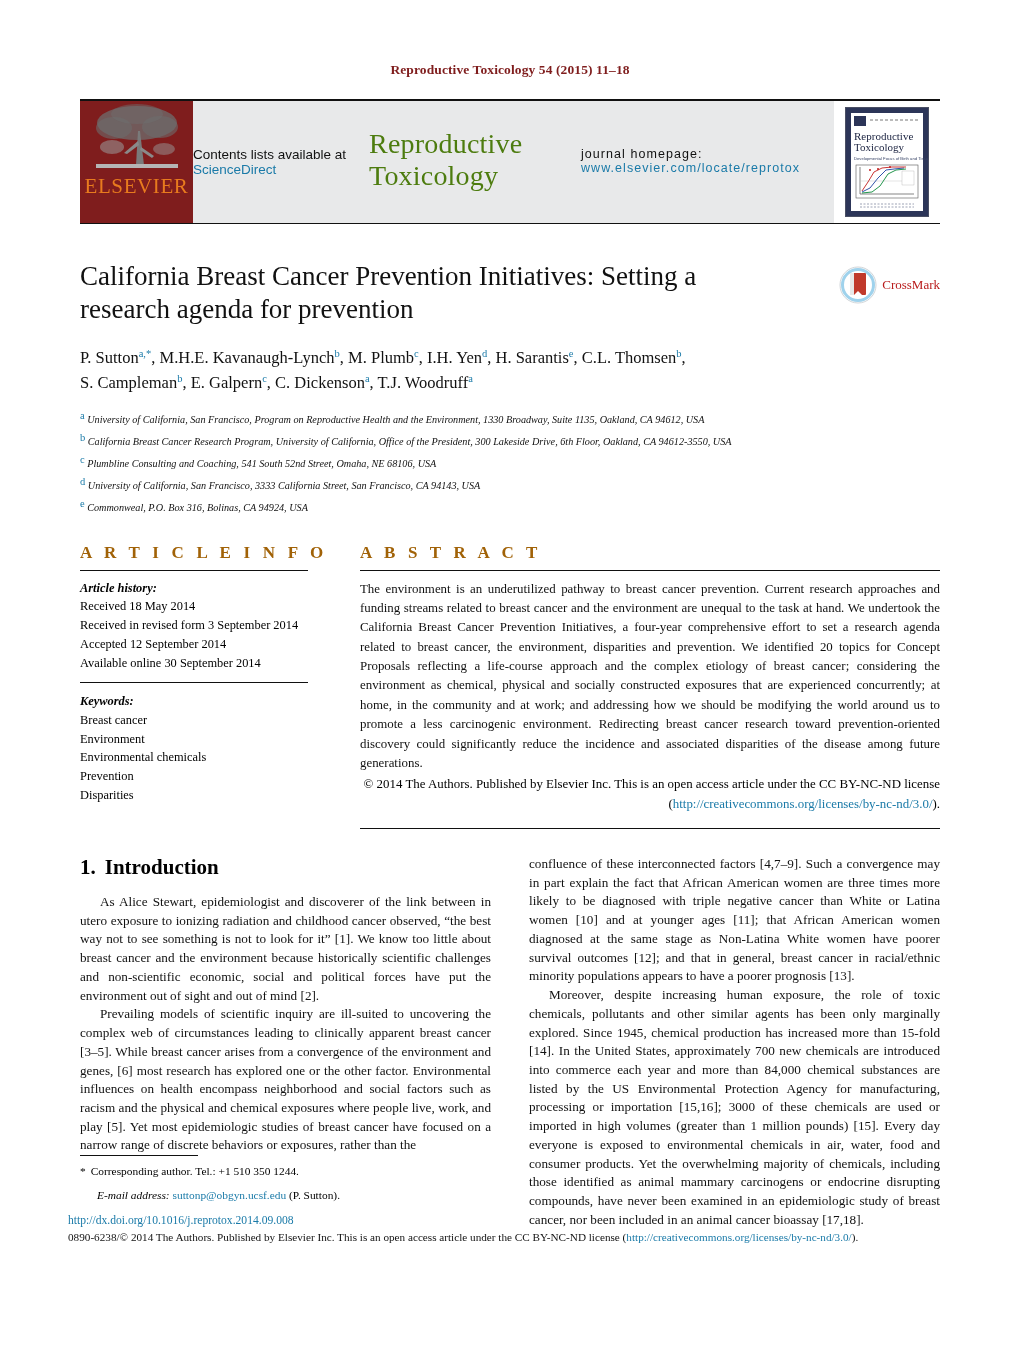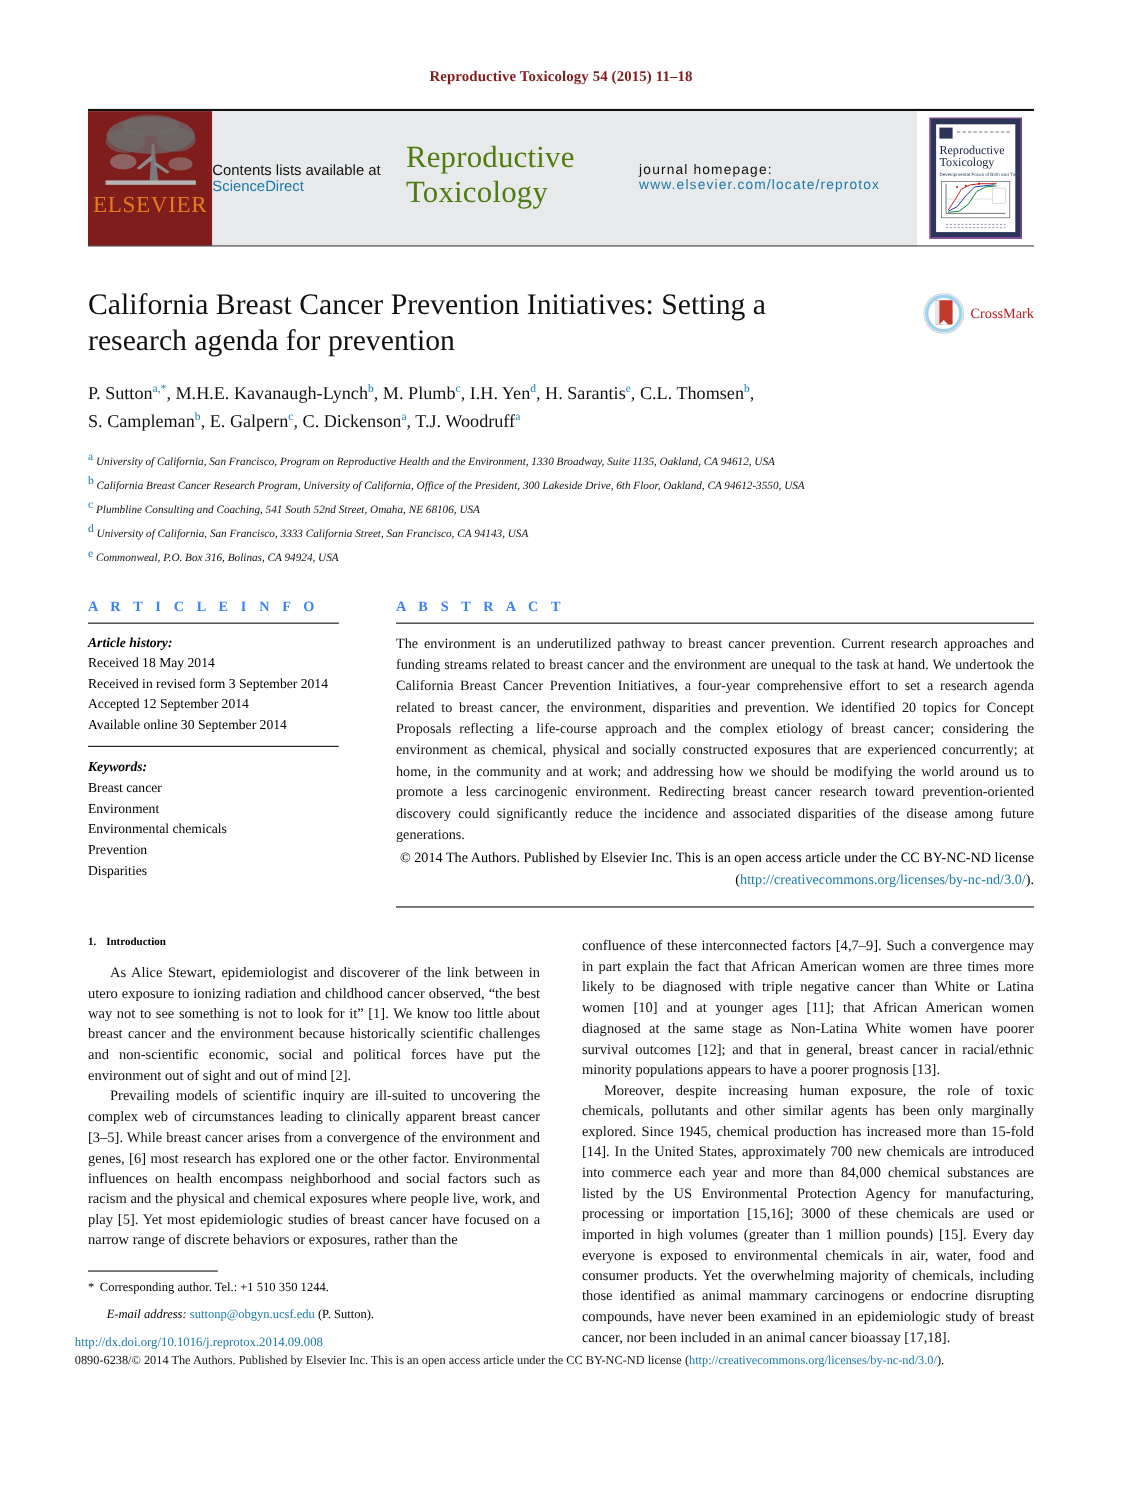--- a/index.html
+++ b/index.html
@@ -101,21 +101,21 @@
     flex: 0 0 106px;
     display: flex;
     align-items: center;
     justify-content: center;
     background: #fff;
   }
   .cover-thumb {
     width: 82px;
     height: 108px;
     border: 1px solid #4a4f63;
-    background: #d946ef;
+    background: #22c55e;
     position: relative;
     overflow: hidden;
   }
 
   
   .title-wrap {
     margin-top: 36px;
     display: flex;
     justify-content: space-between;
     align-items: flex-start;
@@ -165,23 +165,23 @@
   .info-abstract {
     margin-top: 26px;
     display: flex;
     gap: 0;
   }
   .col-info { width: 280px; flex: 0 0 280px; }
   .col-abstract { flex: 1 1 auto; padding-left: 0px; }
   .sec-head {
     font-family: "Liberation Serif", serif;
     font-weight: bold;
-    font-size: 13px;
+    font-size: 17px;
     letter-spacing: 4.2px;
-    color: #3b82f6;
+    color: #a16207;
     margin-bottom: 7px;
   }
   .rule { border-top: 1px solid #111; }
   .info-rule { width: 228px; }
   .abs-rule { width: 100%; }
   .info-block { margin-top: 8px; font-size: 12.4px; line-height: 1.52; }
   .info-block .it { font-style: italic; font-weight: bold; }
   .info-kw { margin-top: 9px; }
   .kw-rule { width: 228px; margin-top: 9px; }
   .abstract-text {
@@ -202,21 +202,21 @@
   
   .body-cols {
     margin-top: 26px;
     display: flex;
     gap: 38px;
   }
   .bcol { width: 411px; flex: 0 0 411px; }
   .h2 {
     font-family: "Liberation Serif", serif;
     font-weight: bold;
-    font-size: 10px;
+    font-size: 21px;
     margin: 0 0 13px 0;
   }
   .h2 .num { margin-right: 9px; }
   .para {
     font-size: 13.2px;
     line-height: 1.42;
     text-align: justify;
     text-indent: 20px;
     margin: 0 0 0 0;
     color: #111;

